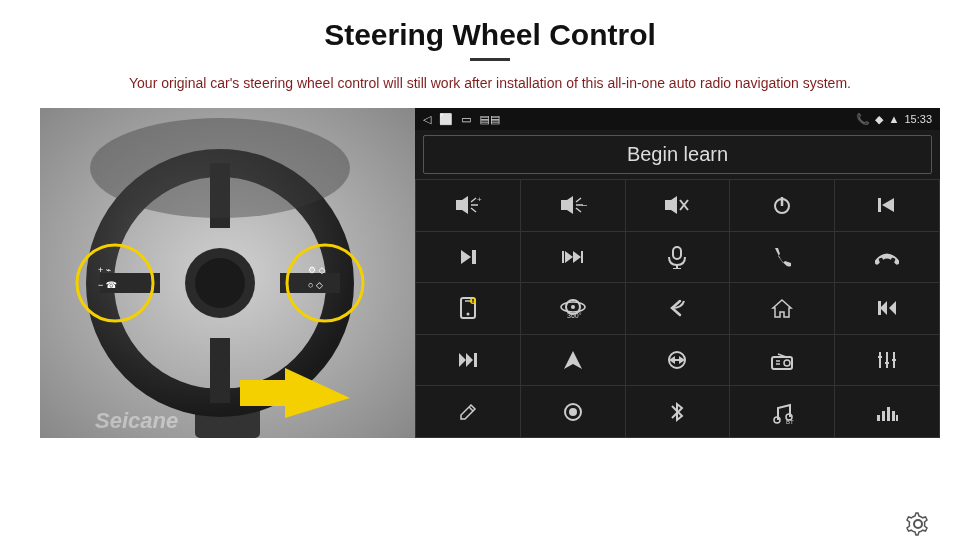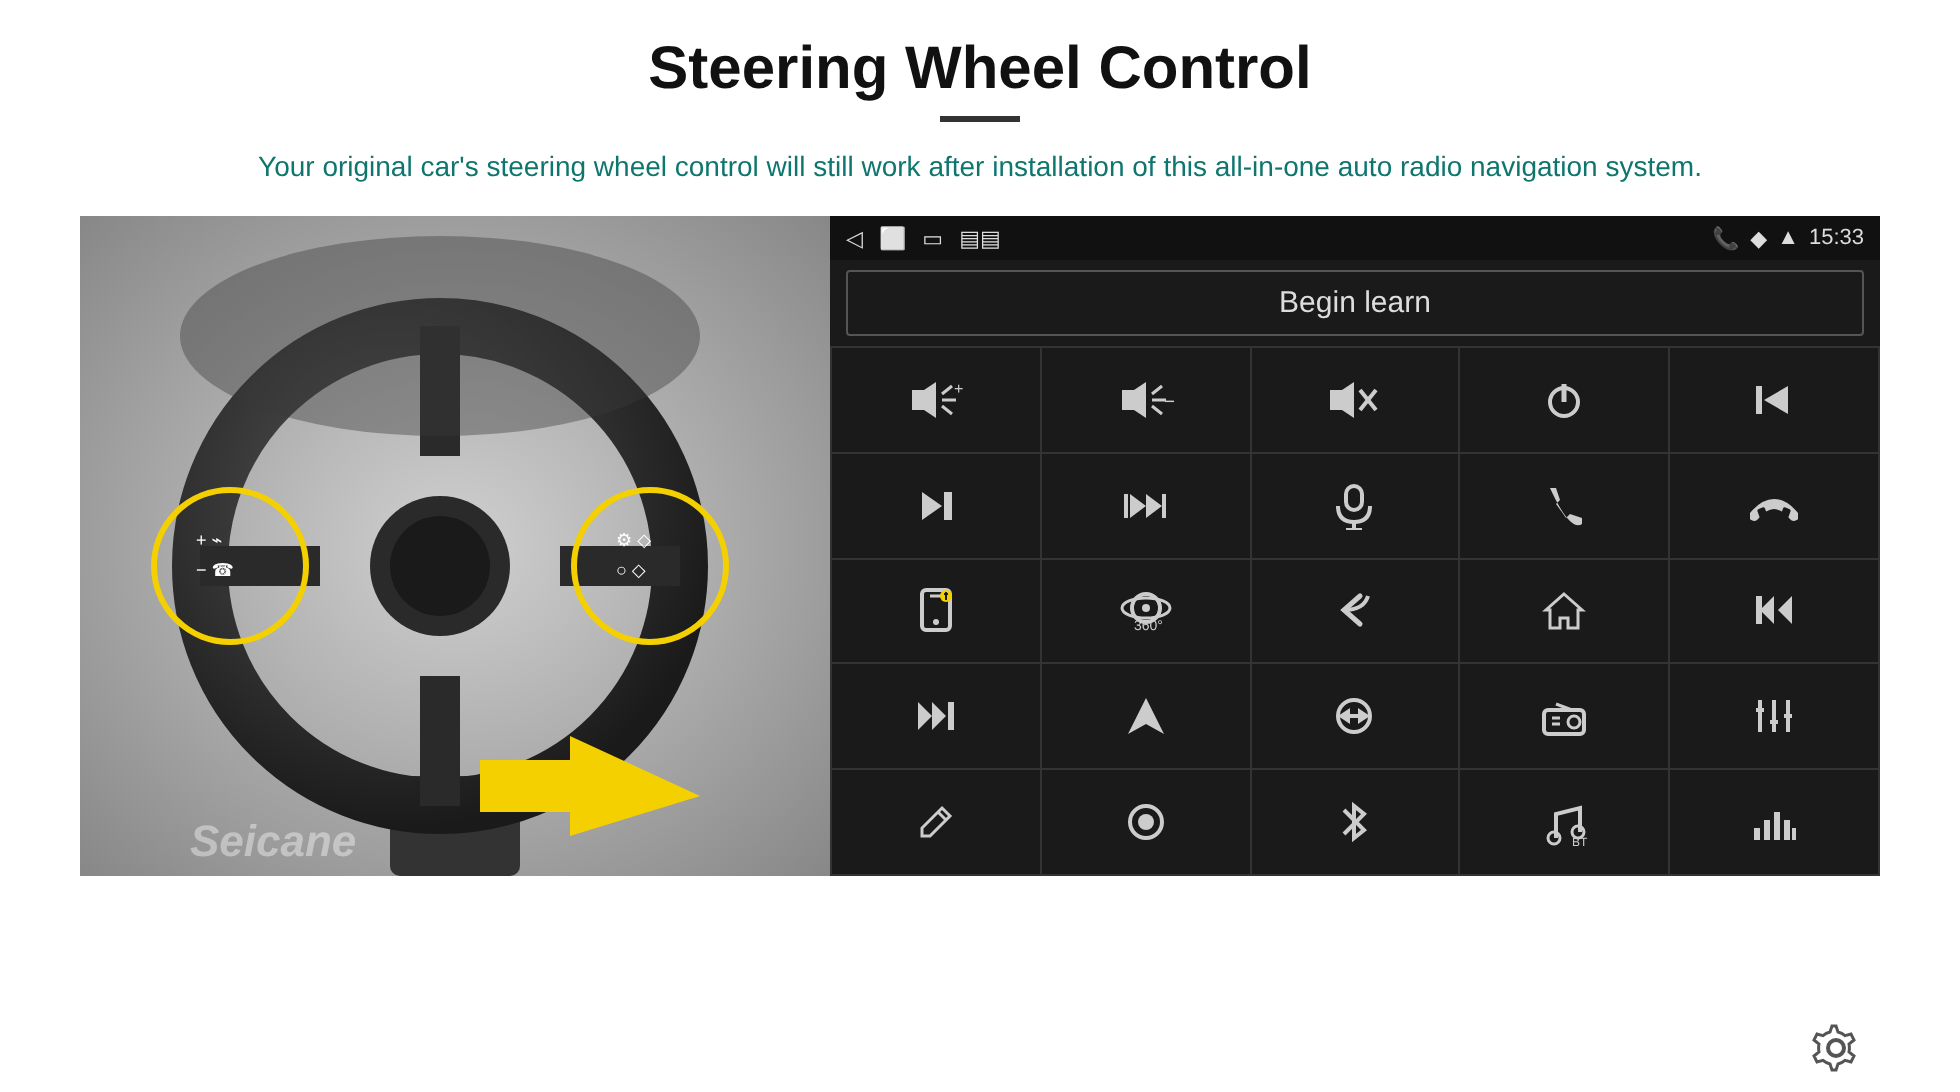--- a/index.html
+++ b/index.html
@@ -29,21 +29,21 @@
 
     .title-divider {
       width: 40px;
       height: 3px;
       background: #333;
       margin: 0 auto 12px;
     }
 
     .subtitle {
       font-size: 14px;
-      color: #0f766e;
+      color: #7f1d1d;
       text-align: right;
       max-width: 780px;
       margin-bottom: 14px;
       line-height: 1.5;
     }
 
     .content-row {
       display: flex;
       width: 100%;
       flex: 1;
@@ -98,21 +98,21 @@
       gap: 5px;
       color: #ddd;
       font-size: 11px;
     }
 
     .begin-learn-btn {
       margin: 5px 8px;
       background: #1a1a1a;
       border: 1px solid #555;
       color: #ddd;
-      font-size: 15px;
+      font-size: 20px;
       text-align: center;
       padding: 7px;
       cursor: pointer;
       border-radius: 2px;
     }
 
     .icon-grid {
       display: grid;
       grid-template-columns: repeat(5, 1fr);
       grid-template-rows: repeat(5, 1fr);

